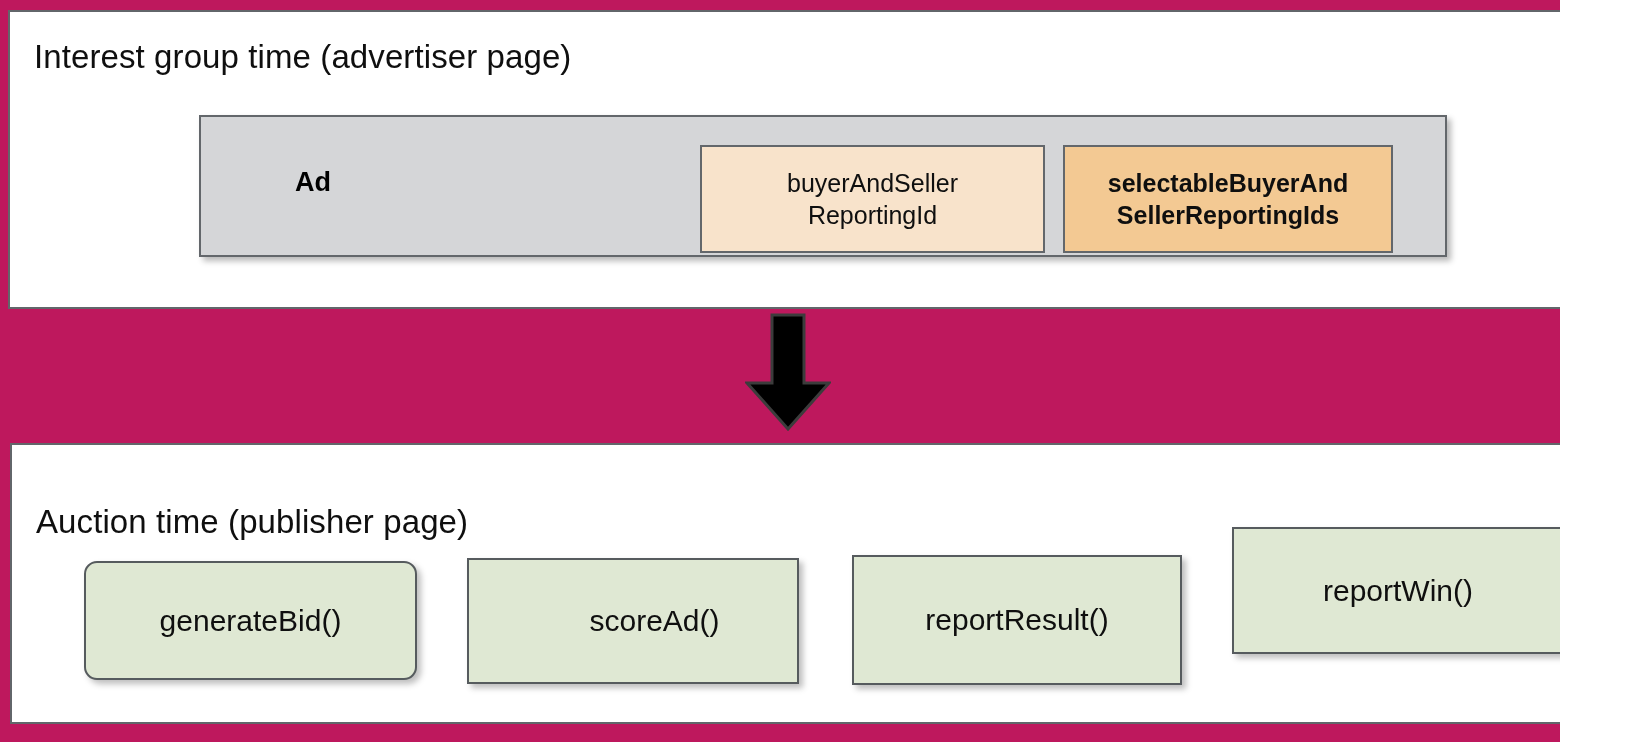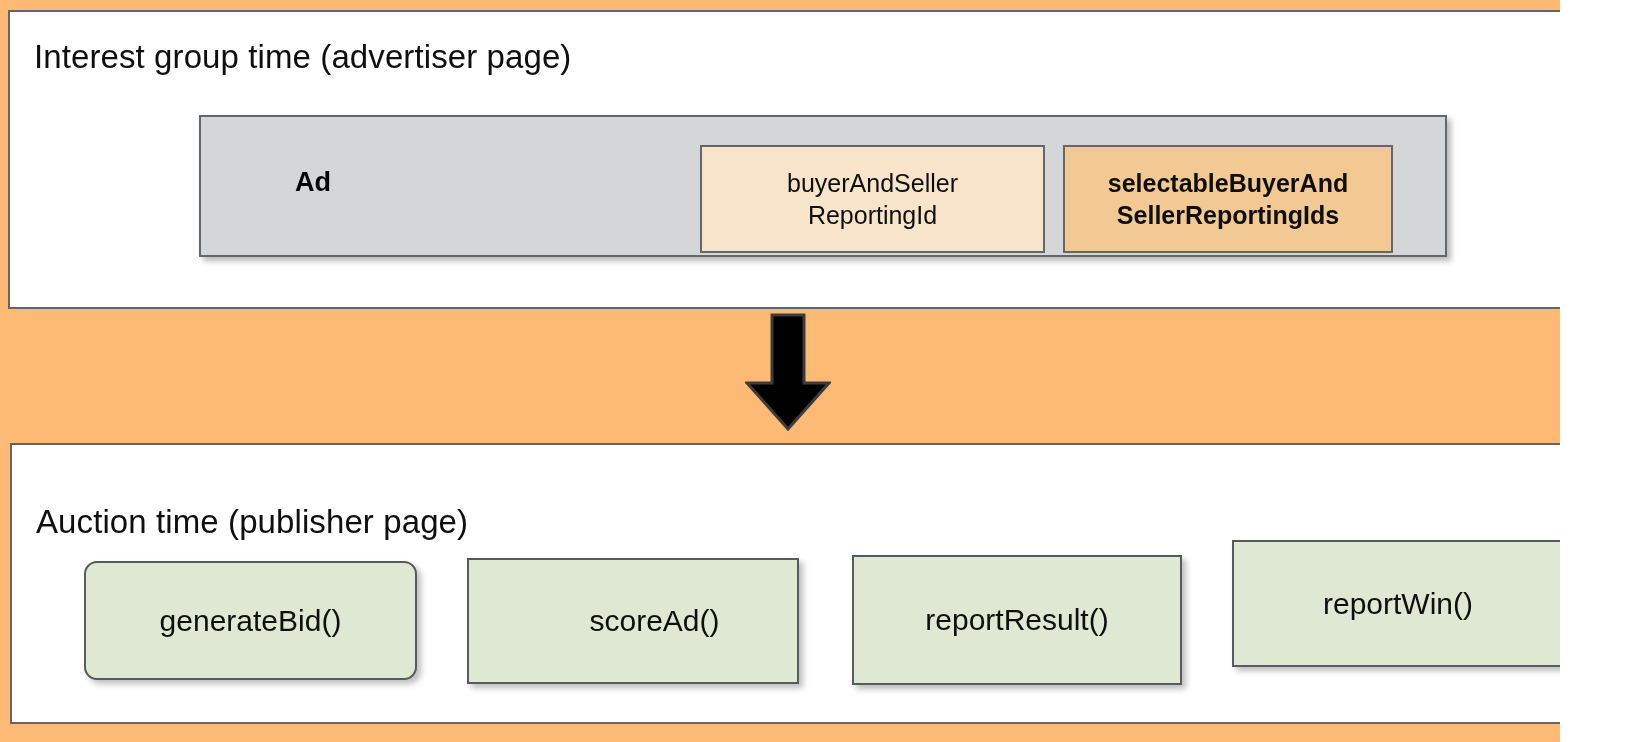--- a/index.html
+++ b/index.html
@@ -8,21 +8,21 @@
     background: #ffffff;
   }
   body {
     font-family: "Liberation Sans", sans-serif;
     color: #000000;
   }
   #canvas {
     position: relative;
     width: 1560px;
     height: 742px;
-    background: #fdba74;
+    background: #be185d;
     overflow: hidden;
   }
 
   
   .panel {
     position: absolute;
     background: #ffffff;
     border: 2px solid #62666a;
     box-sizing: border-box;
   }
@@ -103,21 +103,21 @@
     align-items: center;
     justify-content: center;
     text-align: center;
     font-size: 30px;
     color: #0f0f0f;
     white-space: nowrap;
   }
   #fn-0 { left: 72px;  top: 116px; width: 333px; height: 119px; border-radius: 13px; }
   #fn-1 { left: 455px; top: 113px; width: 332px; height: 126px; padding-left: 43px; }
   #fn-2 { left: 840px; top: 110px; width: 330px; height: 130px; }
-  #fn-3 { left: 1220px; top: 95px; width: 332px; height: 127px; }
+  #fn-3 { left: 1220px; top: 82px; width: 332px; height: 127px; }
 </style>
 </head>
 <body>
 
 <div id="canvas">
 
   <div id="panel-top" class="panel">
 
     <div class="panel-title">Interest group time (advertiser page)</div>
 

